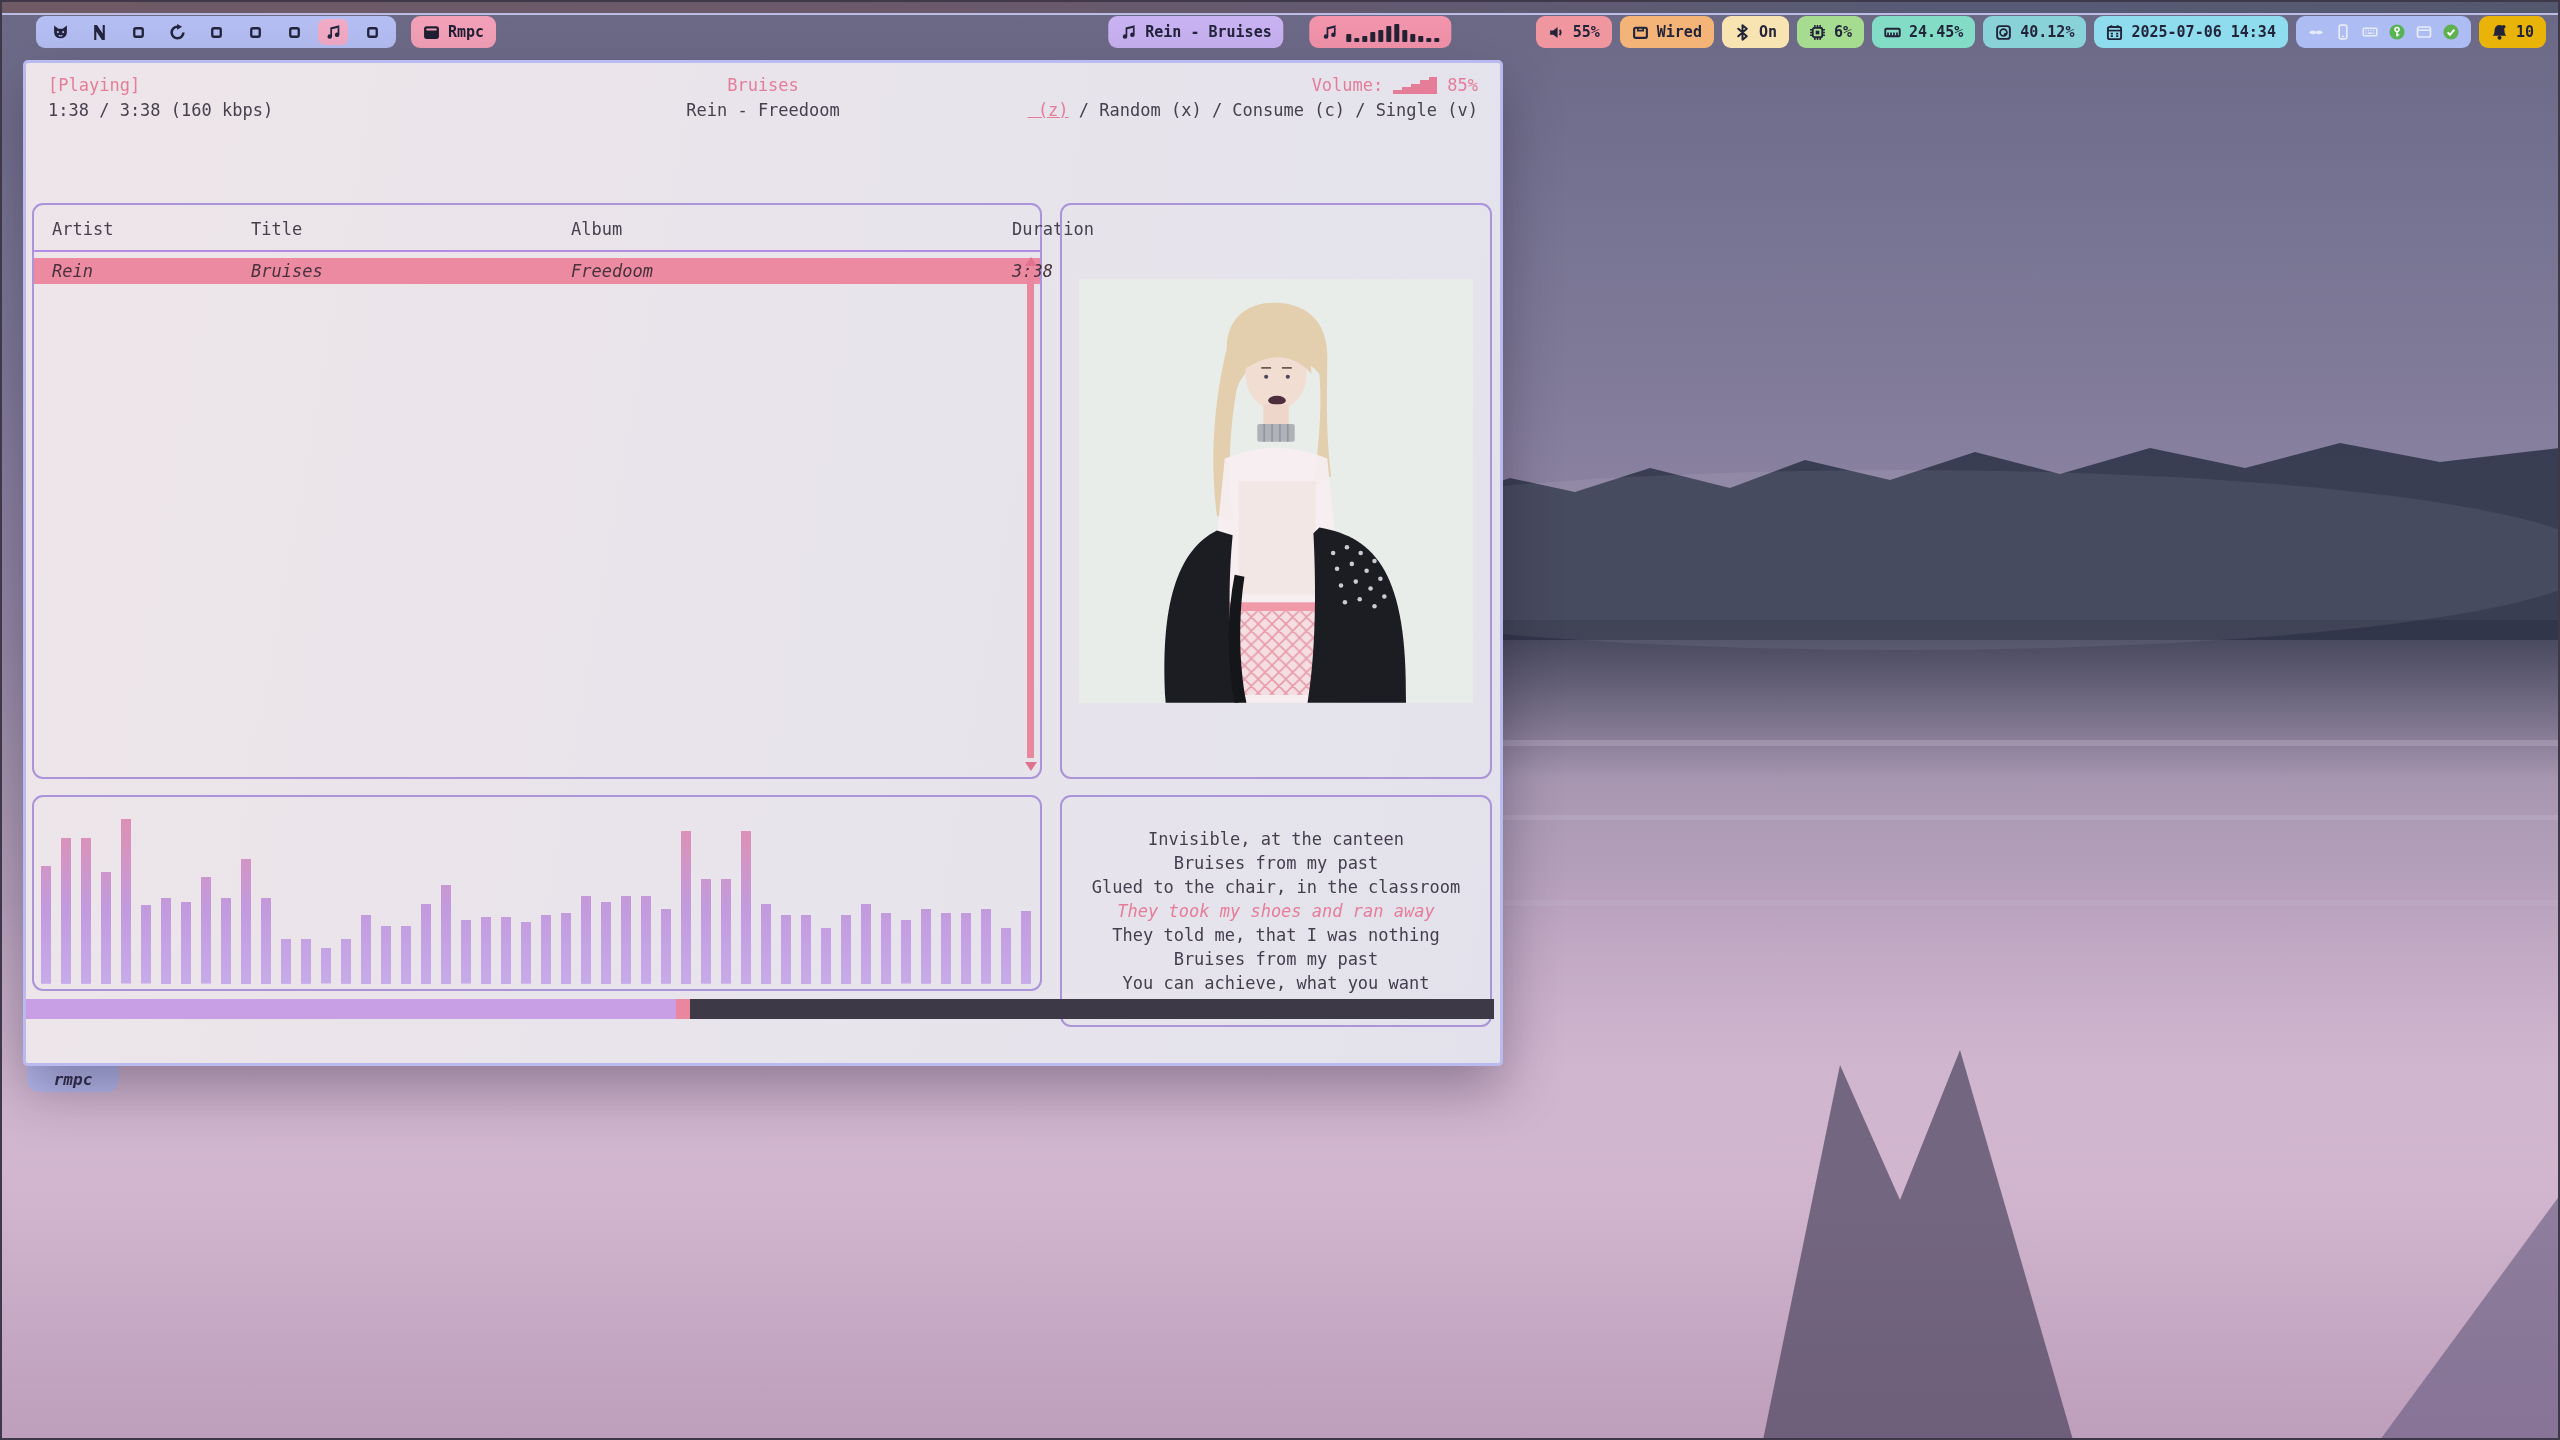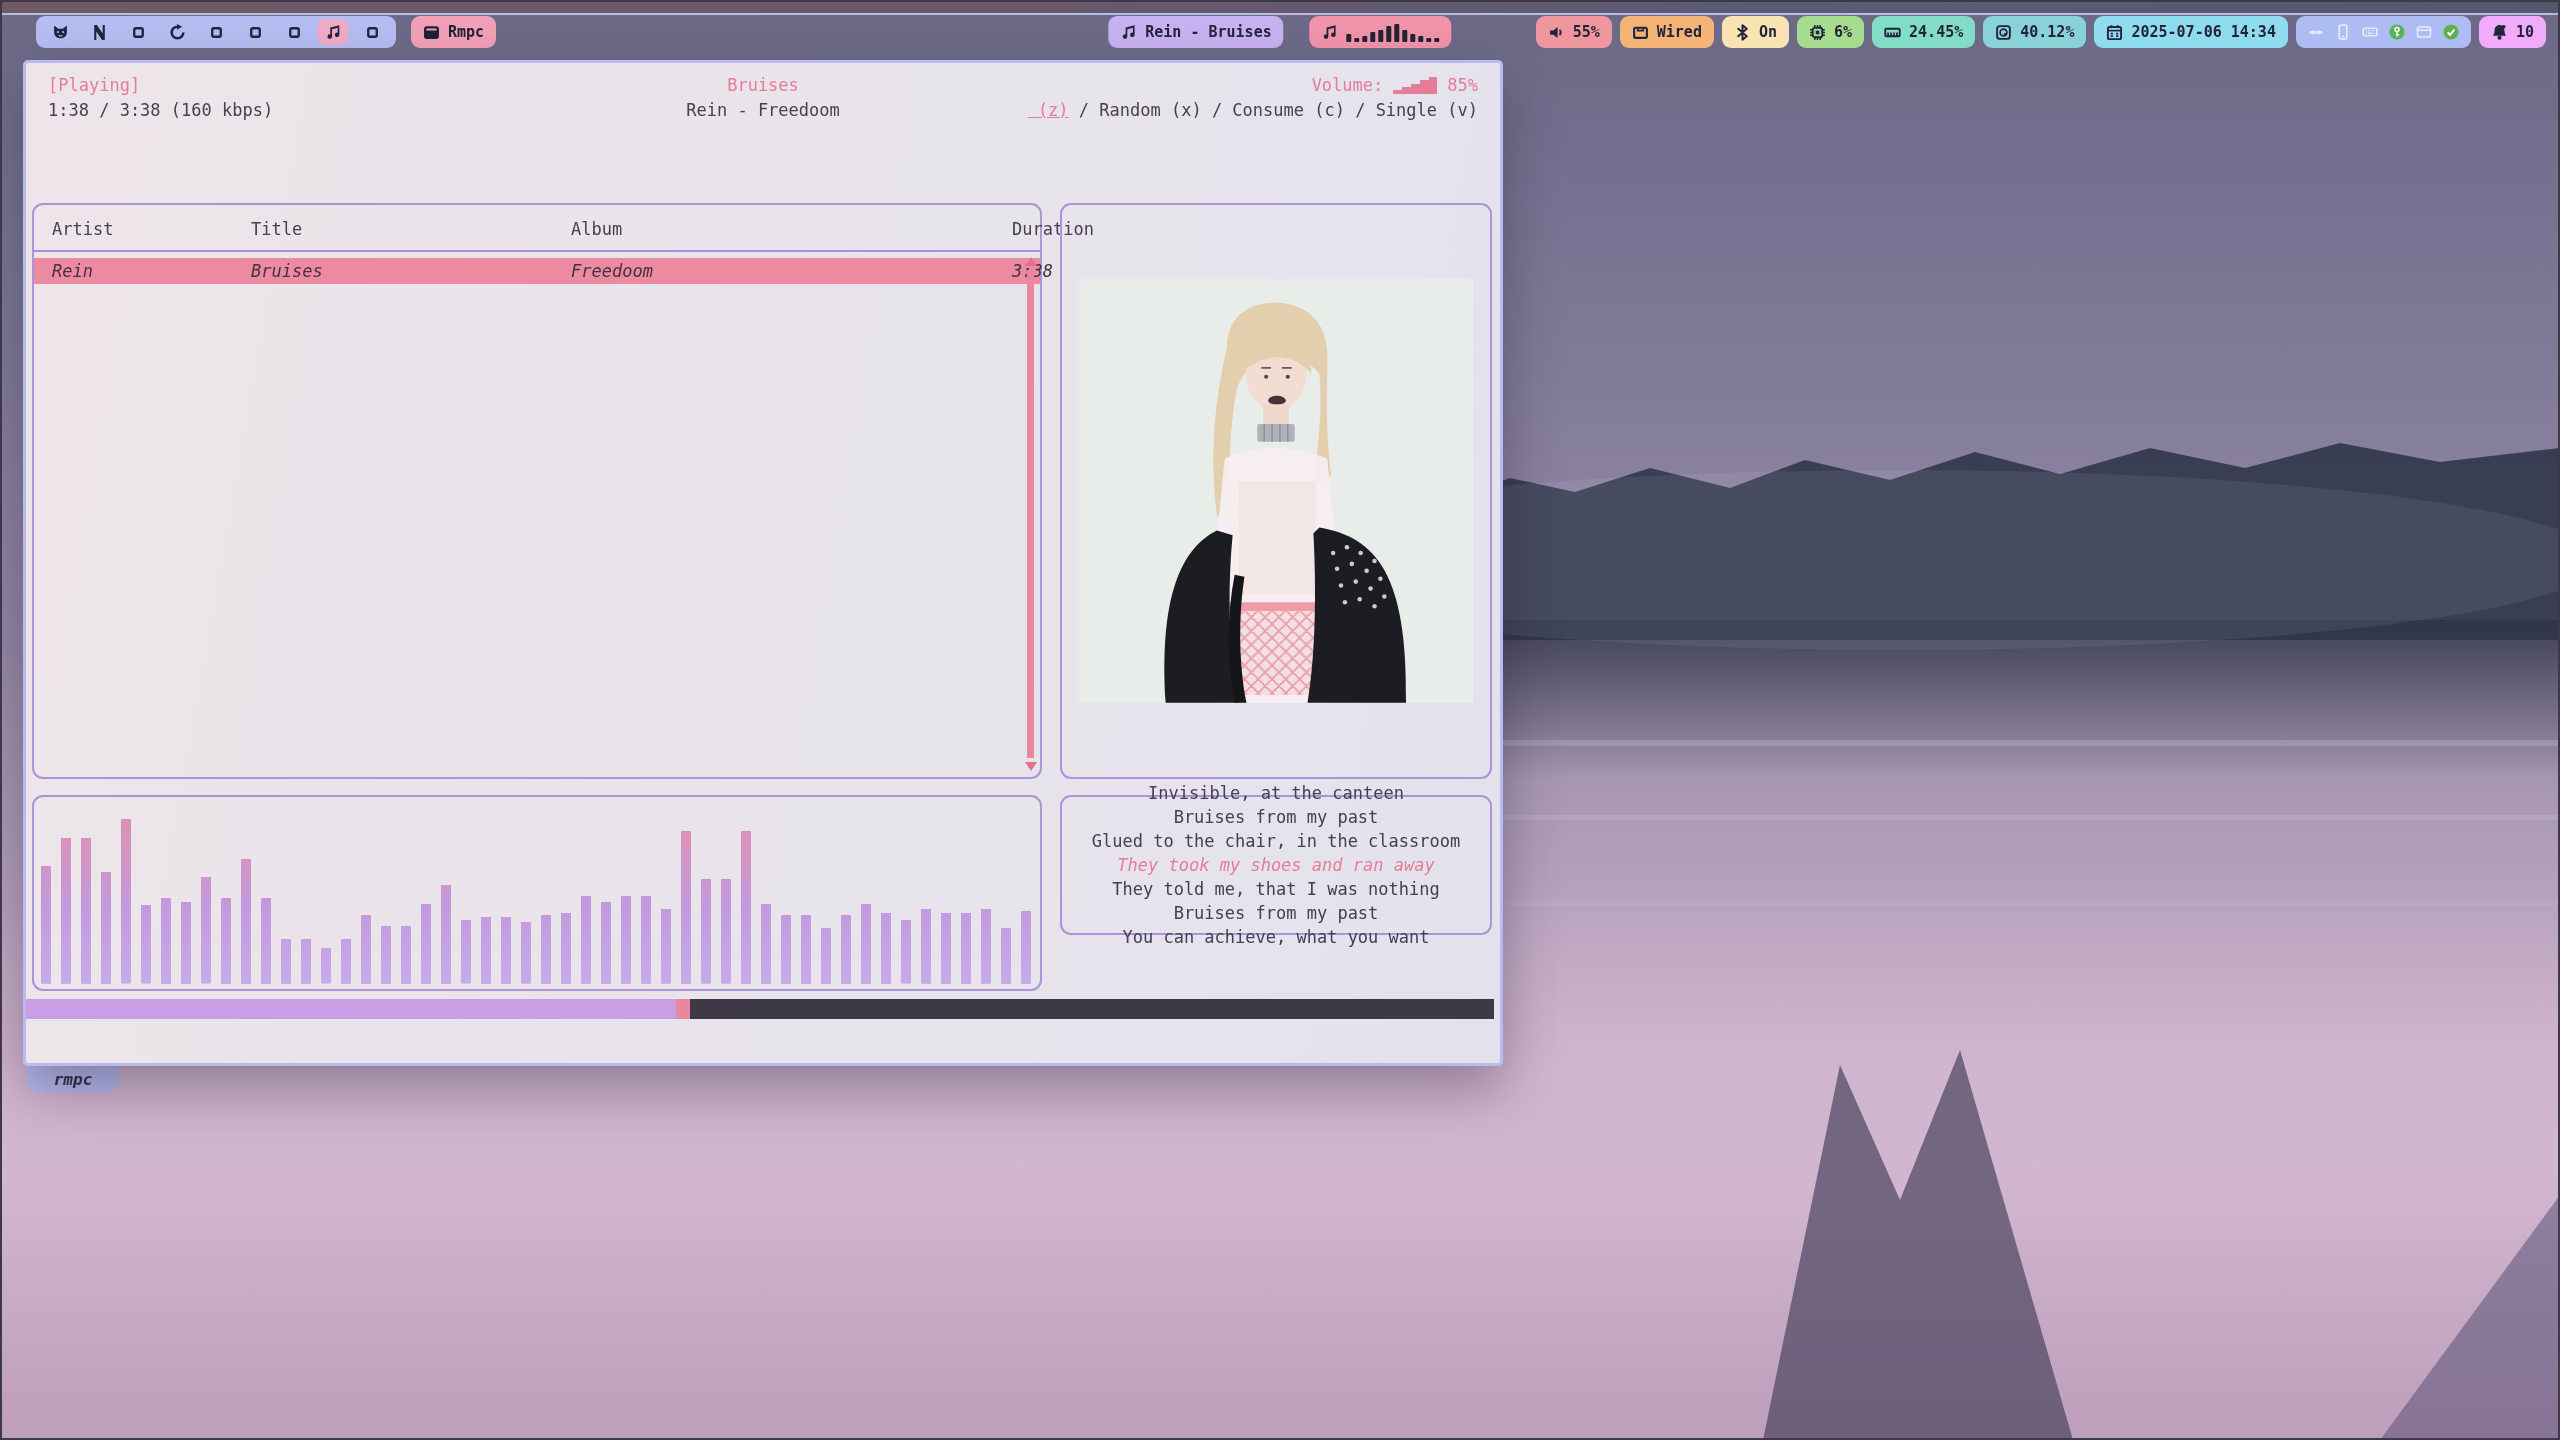--- a/index.html
+++ b/index.html
@@ -31,21 +31,21 @@
   .picon svg { width:17px; height:17px; }
   .bar-center { position:absolute; left:50%; transform:translateX(-50%); display:flex; gap:26px; }
   .np-pill { background:#c9b2f1; }
   .viz-pill { background:#f294ab; }
   .minibars { display:flex; align-items:flex-end; gap:3px; height:19px; padding-top:2px; }
   .mb { width:5px; background:#232334; border-radius:1px; }
   .bar-right { margin-left:auto; display:flex; gap:8px; align-items:center; }
   .st-pill { color:#23243a; }
   .tray-pill { background:#aebcf4; gap:11px; }
   .ticon { display:flex; } .ticon svg { width:16px; height:16px; color:#e6ebfb; }
-  .bell-pill { background:#f0abfc;text-align:center; }
+  .bell-pill { background:#eab308;text-align:center; }
 
   
   .window { position:absolute; left:23px; top:60px; width:1480px; height:1006px; z-index:10;
     background:linear-gradient(100deg,#ede5e9,#e8e4eb 55%,#e3e2ec);
     border:3px solid #b9bbf0; border-radius:5px;
     box-shadow:0 22px 55px rgba(35,25,50,.38); font-size:17px; color:#46404f; }
   .pink { color:#e57d99; }
   .hdr { position:absolute; left:22px; right:22px; display:grid; grid-template-columns:1fr auto 1fr; align-items:center; }
   .hdr-1 { top:12px; } .hdr-2 { top:37px; }
   .h-c { text-align:center; } .h-r { text-align:right; display:flex; justify-content:flex-end; align-items:center; gap:10px; }
@@ -55,21 +55,21 @@
   .tabbar { position:absolute; top:82px; left:22px; right:22px; height:28px;
     border-top:2px solid #b28ce2; border-bottom:2px solid #b28ce2;
     display:flex; justify-content:center; align-items:stretch; }
   .tab { padding:0 16px; display:flex; align-items:center; color:#443e4e; cursor:default; }
   .tab.active { background:#b28ce2; font-style:italic; color:#322c3e; }
 
   .panel { position:absolute; border:2.5px solid #ab94d8; border-radius:11px; }
   .queue-panel { left:6px; top:140px; width:1010px; height:576px; }
   .art-panel { right:8px; top:140px; width:432px; height:576px; display:flex; align-items:center; justify-content:center; }
   .viz-panel { left:6px; top:732px; width:1010px; height:196px; display:flex; align-items:flex-end; gap:10px; padding:0 5px 5px 7px; overflow:hidden; }
-  .lyr-panel { right:8px; top:732px; width:432px; height:140px; display:flex; flex-direction:column; justify-content:center; align-items:center; line-height:24px; }
+  .lyr-panel { right:8px; top:732px; width:432px; height:232px; display:flex; flex-direction:column; justify-content:center; align-items:center; line-height:24px; }
 
   .q-head { display:grid; grid-template-columns:199px 320px 441px 1fr; padding:14px 34px 0 18px; color:#46404f; }
   .q-sep { height:2px; background:#b28ce2; margin-top:11px; }
   .qrow { display:grid; grid-template-columns:199px 320px 441px 1fr; padding:0 34px 0 18px; height:26px; align-items:center; margin-top:6px; }
   .qrow.active { background:#ec8aa2; font-style:italic; color:#46313c; }
   .qc-duration, .q-head .qc:last-child { text-align:right; }
   .sbar { position:absolute; top:52px; right:3px; bottom:6px; width:13px; display:flex; flex-direction:column; align-items:center; }
   .sb-up { width:0; height:0; border-left:6px solid transparent; border-right:6px solid transparent; border-bottom:9px solid #e2738e; }
   .sb-down { width:0; height:0; border-left:6px solid transparent; border-right:6px solid transparent; border-top:9px solid #e2738e; }
   .sb-thumb { flex:1; width:7px; background:#e8879e; margin:4px 0; }

